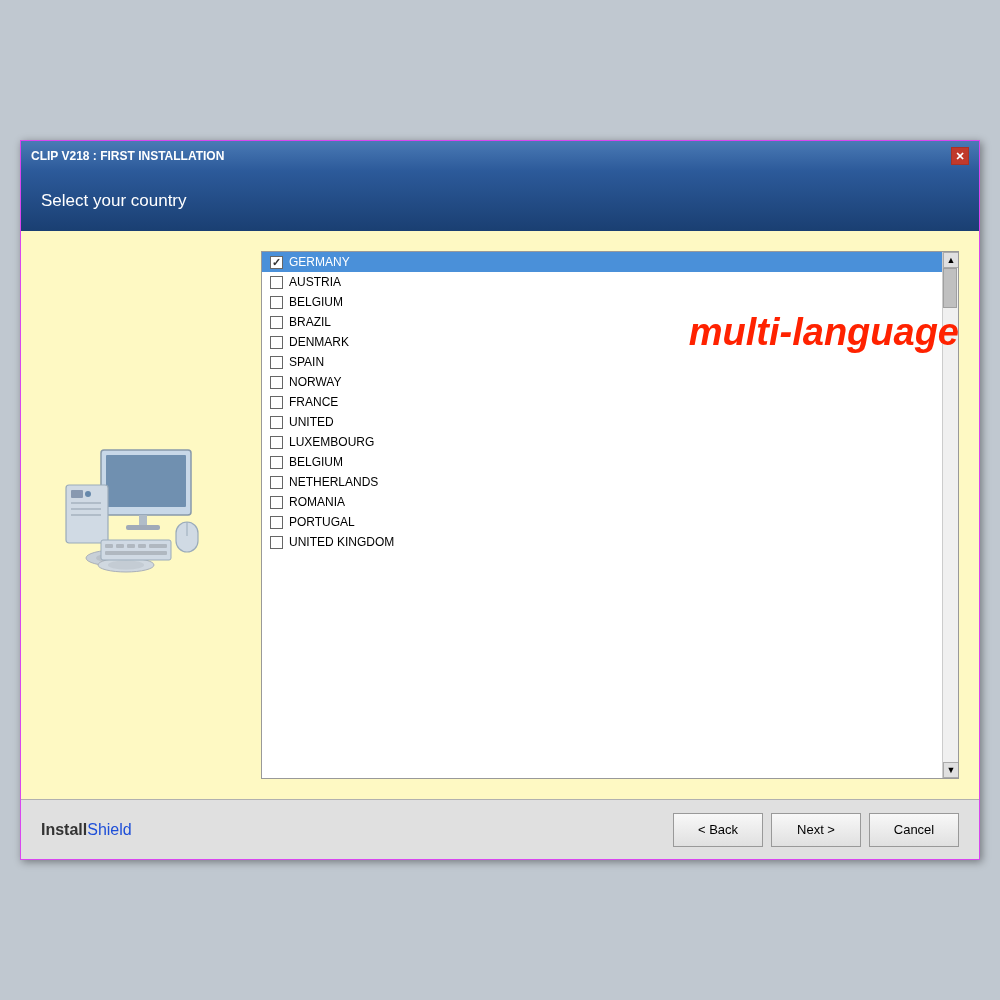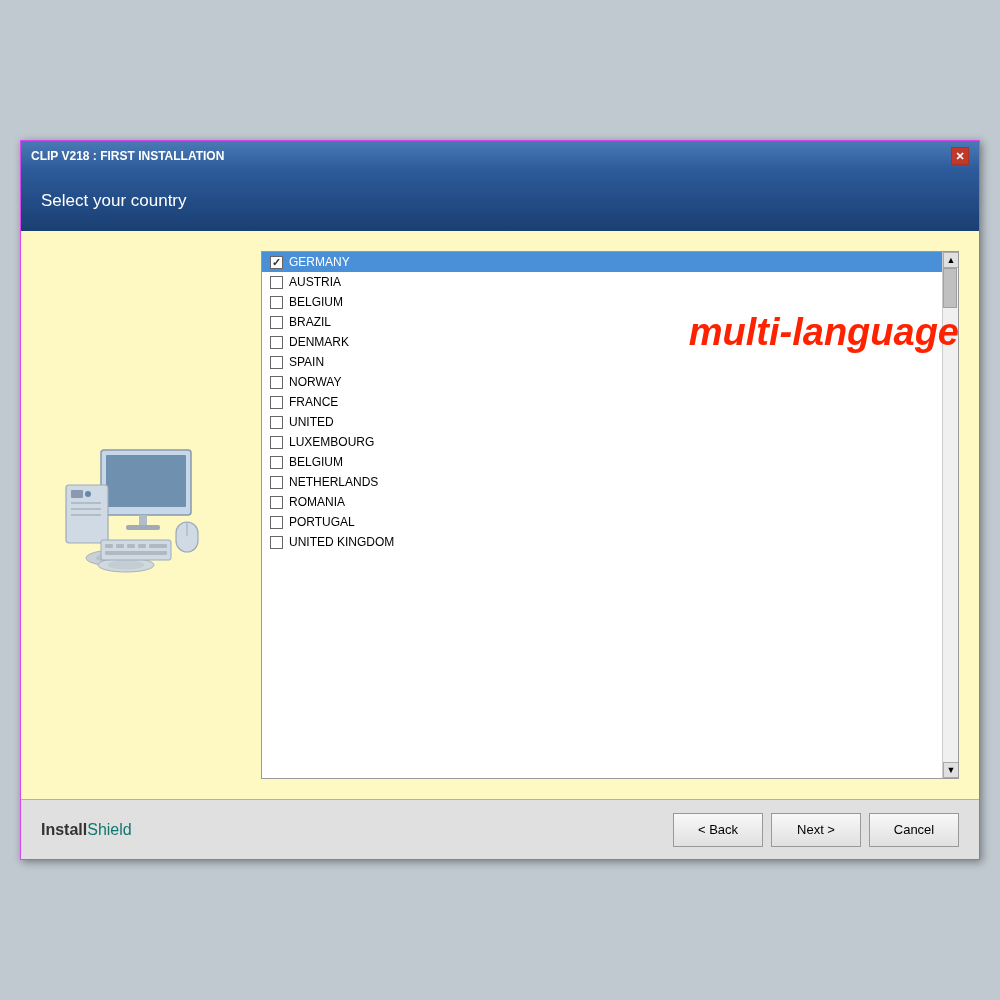--- a/index.html
+++ b/index.html
@@ -194,21 +194,21 @@
       color: #555;
     }
 
     .footer-brand span.install {
       font-weight: bold;
       color: #333;
     }
 
     .footer-brand span.shield {
       font-weight: normal;
-      color: #0f766e;
+      color: #1d4ed8;
     }
 
     .footer-buttons {
       display: flex;
       gap: 8px;
     }
 
     .footer-btn {
       min-width: 90px;
       height: 34px;

